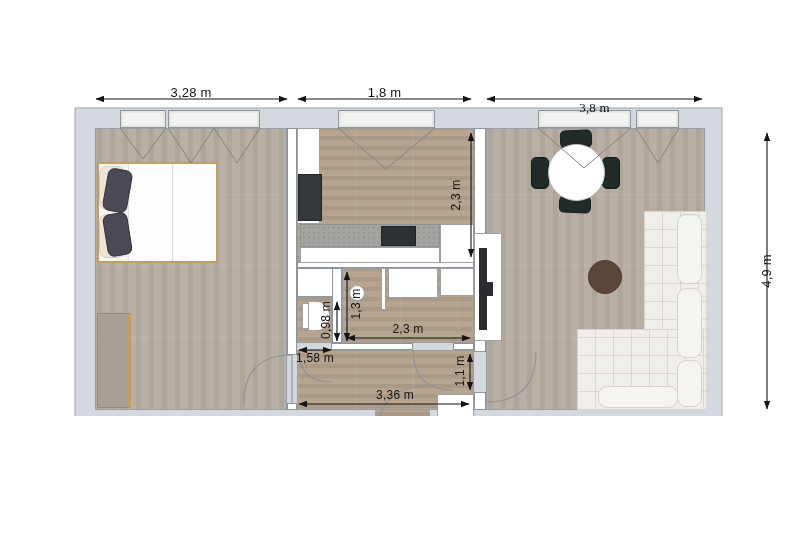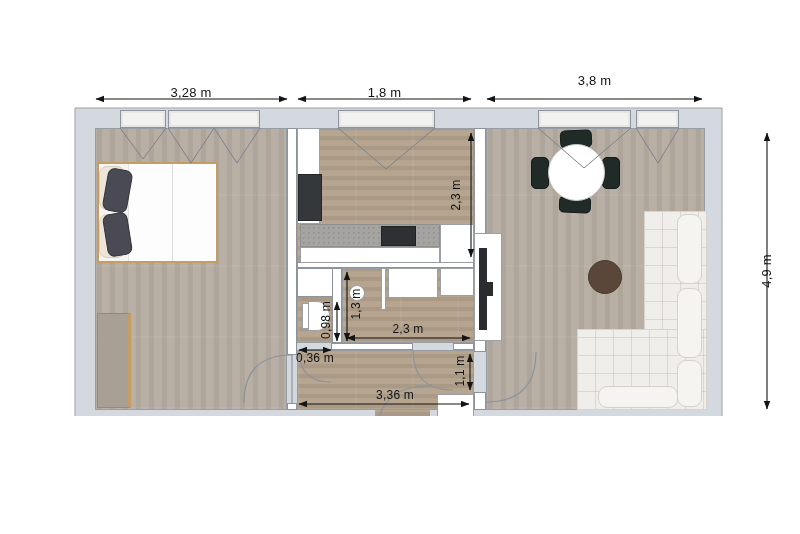--- a/index.html
+++ b/index.html
@@ -155,23 +155,23 @@
       <line x1="299" y1="350" x2="331" y2="350" marker-start="url(#arr)" marker-end="url(#arr)"></line>
       <line x1="470" y1="354" x2="470" y2="390" marker-start="url(#arr)" marker-end="url(#arr)"></line>
       <line x1="299" y1="404" x2="469" y2="404" marker-start="url(#arr)" marker-end="url(#arr)"></line>
     </g>
 
     <polygon points="401,459 375,487 427,487" fill="#a31616" stroke="#7e1010" stroke-width="1"></polygon>
   </svg>
 
   <div class="dim" style="left:95px;top:86px;width:192px;">3,28 m</div>
   <div class="dim" style="left:297px;top:86px;width:175px;">1,8 m</div>
-  <div class="dim" style="left:486px;top:74px;width:217px;">3,8 m</div>
+  <div class="dim" style="left:486px;top:101px;width:217px;font-family:Liberation Serif, serif;">3,8 m</div>
   <div class="dim vert" style="left:737px;top:264px;width:60px;">4,9 m</div>
   <div class="dim vert small" style="left:426px;top:188px;width:60px;">2,3 m</div>
   <div class="dim vert small" style="left:326px;top:297px;width:60px;">1,3 m</div>
   <div class="dim vert small" style="left:296px;top:313px;width:60px;">0,98 m</div>
   <div class="dim small" style="left:378px;top:322px;width:60px;">2,3 m</div>
-  <div class="dim small" style="left:285px;top:351px;width:60px;">0,36 m</div>
+  <div class="dim small" style="left:285px;top:351px;width:60px;">1,58 m</div>
   <div class="dim vert small" style="left:430px;top:364px;width:60px;">1,1 m</div>
   <div class="dim small" style="left:354px;top:388px;width:60px;text-align:right;">3,36 m</div>
 
 </div>
 
 </body></html>

